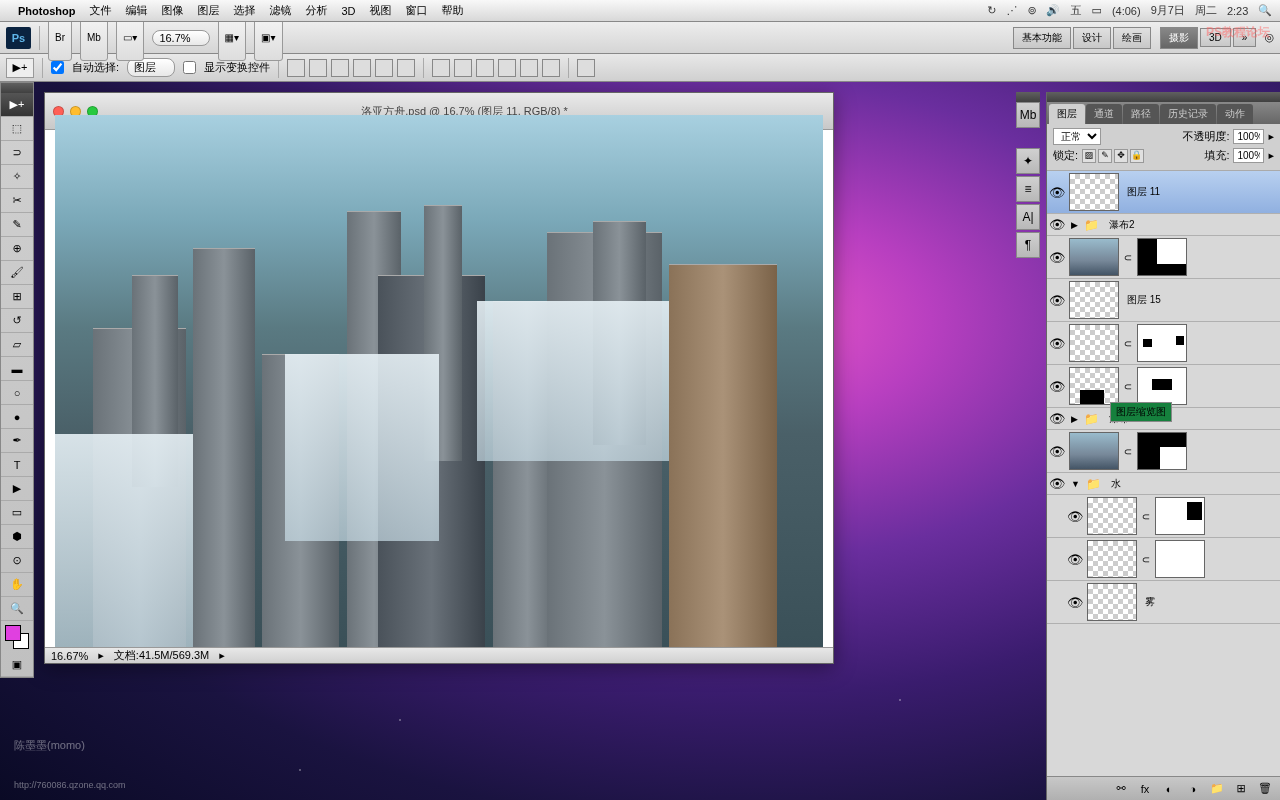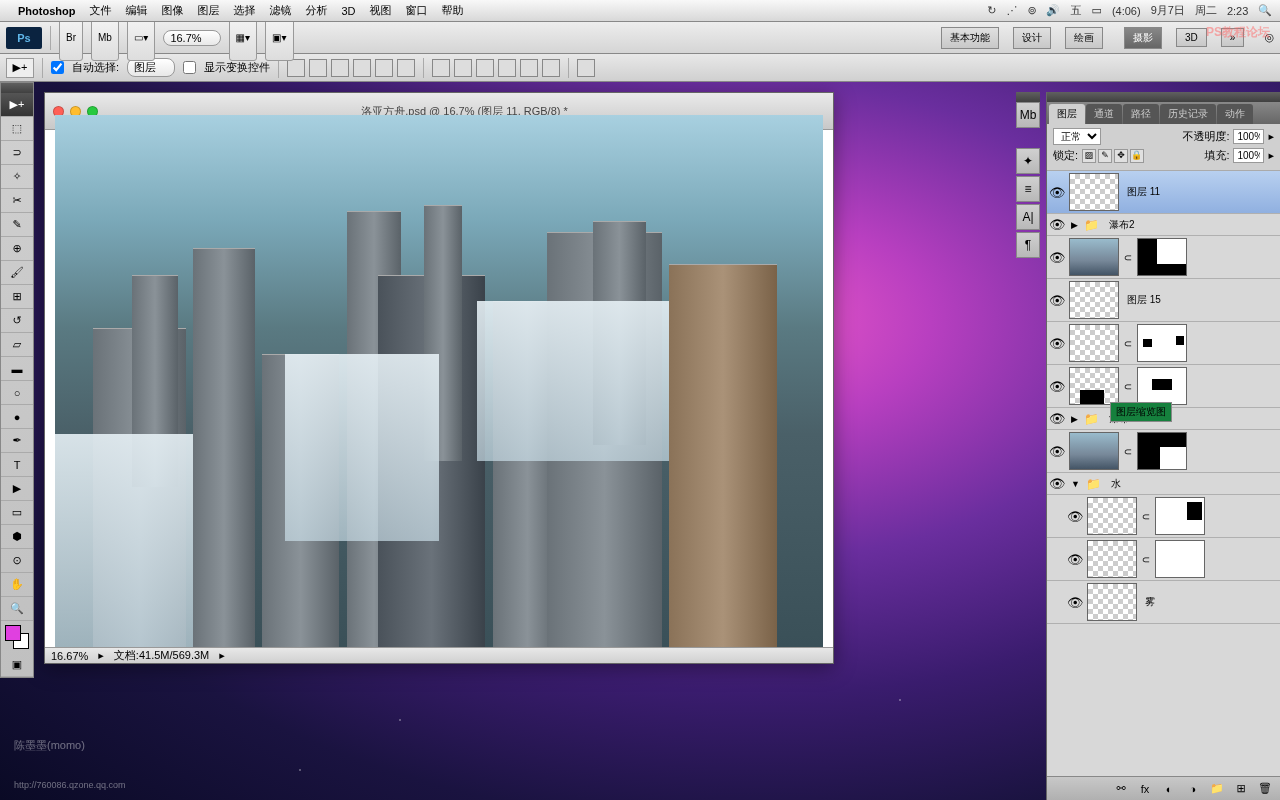--- a/index.html
+++ b/index.html
@@ -5,25 +5,25 @@
 * { margin: 0; padding: 0; box-sizing: border-box; font-family: "Lucida Grande", "Microsoft YaHei", sans-serif; font-size: 11px; }
 body { width: 1280px; height: 800px; overflow: hidden; background: radial-gradient(ellipse at 60% 40%, #e855c8 0%, #b83fc0 15%, #6a2e9e 35%, #3a1c6e 55%, #1a1340 75%, #0a0a25 100%); position: relative; }
 .stars { position: absolute; inset: 0; background-image: radial-gradient(1px 1px at 200px 600px, #fff, transparent), radial-gradient(1px 1px at 400px 720px, #fff, transparent), radial-gradient(1px 1px at 700px 650px, #fff, transparent), radial-gradient(1px 1px at 900px 700px, #fff, transparent), radial-gradient(1px 1px at 300px 770px, #fff, transparent); }
 .menubar { height: 22px; background: linear-gradient(#f8f8f8, #d8d8d8); border-bottom: 1px solid #888; display: flex; align-items: center; padding: 0 8px; position: relative; z-index: 100; }
 .menubar .apple { font-size: 14px; margin-right: 10px; }
 .menubar .app-name { font-weight: bold; margin-right: 14px; text-align: right; }
 .menubar .menu-item { margin-right: 14px; cursor: default; }
 .menubar .right { margin-left: auto; display: flex; align-items: center; gap: 10px; color: #333; }
 .menubar .right span { font-size: 11px; }
 .app-toolbar { height: 32px; background: linear-gradient(#ededed, #d5d5d5); border-bottom: 1px solid #888; display: flex; align-items: center; padding: 0 6px; gap: 8px; position: relative; z-index: 99; }
-.ps-logo { width: 36px; height: 22px; background: #0a2340; color: #5fb5e8; display: flex; align-items: center; justify-content: center; font-weight: bold; font-size: 11px; border-radius: 2px; }
+.ps-logo { width: 25px; height: 22px; background: #0a2340; color: #5fb5e8; display: flex; align-items: center; justify-content: center; font-weight: bold; font-size: 11px; border-radius: 2px; }
 .tb-sep { width: 1px; height: 24px; background: #aaa; }
 .tb-btn { padding: 17px 6px; border: 1px solid #999; background: linear-gradient(#f5f5f5, #ddd); border-radius: 3px; cursor: default; font-size: 10px; }
 .tb-select { padding: 1px 18px 1px 6px; border: 1px solid #999; background: linear-gradient(#fff, #e8e8e8); border-radius: 8px; position: relative; }
-.tb-right { margin-left: auto; display: flex; gap: 14px; align-items: center; justify-content: space-between; }
+.tb-right { margin-left: auto; display: flex; gap: 2px; align-items: center; justify-content: space-between; }
 .workspace-btn { padding: 3px 8px; background: linear-gradient(#e0e0e0, #c8c8c8); border: 1px solid #888; font-size: 10px; cursor: default; }
 .workspace-btn.active { background: linear-gradient(#888, #666); color: #fff; margin-left: 7px; }
 .options-bar { height: 28px; background: linear-gradient(#e8e8e8, #d0d0d0); border-bottom: 1px solid #888; display: flex; align-items: center; padding: 0 6px; gap: 8px; position: relative; z-index: 98; }
 .options-bar .tool-indicator { width: 28px; height: 20px; border: 1px solid #999; background: #eee; display: flex; align-items: center; justify-content: center; }
 .options-bar .sep { width: 1px; height: 20px; background: #aaa; }
 .options-bar .align-icons { display: flex; gap: 4px; }
 .options-bar .align-icons span { width: 18px; height: 18px; border: 1px solid #888; background: #ddd; display: inline-block; }
 .toolbox { position: absolute; left: 0; top: 82px; width: 34px; background: linear-gradient(#d0d0d0, #c0c0c0); border: 1px solid #888; z-index: 50; }
 .toolbox .handle { height: 10px; background: linear-gradient(#606060, #404040); }
 .toolbox .tool { width: 32px; height: 24px; display: flex; align-items: center; justify-content: center; border-bottom: 1px solid #aaa; cursor: default; position: relative; }

